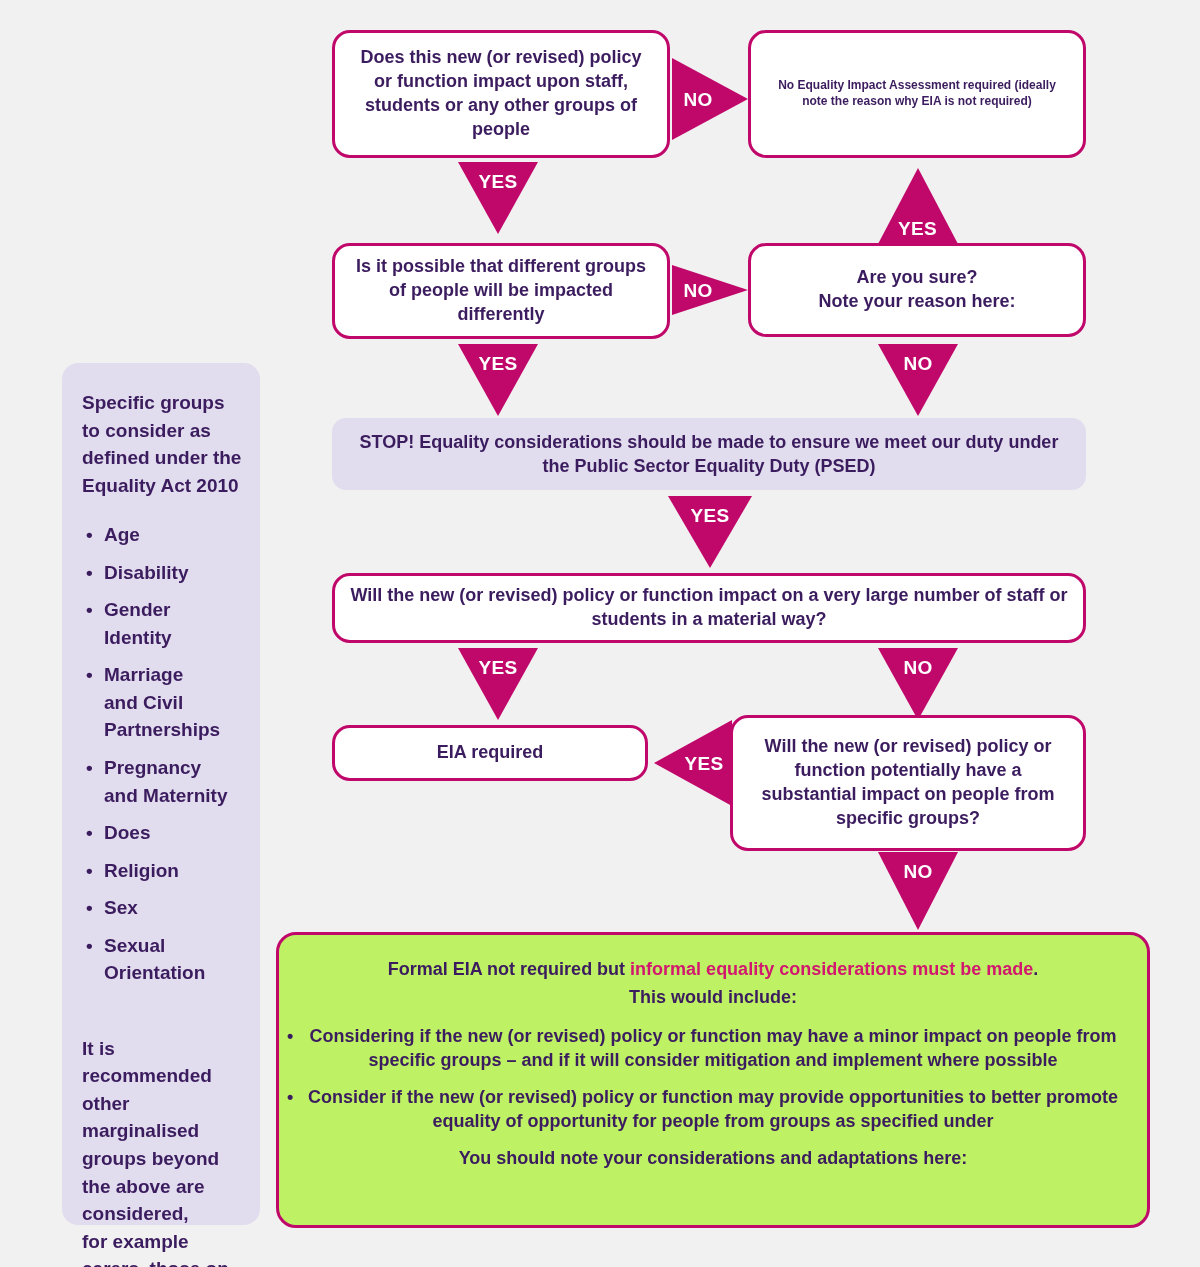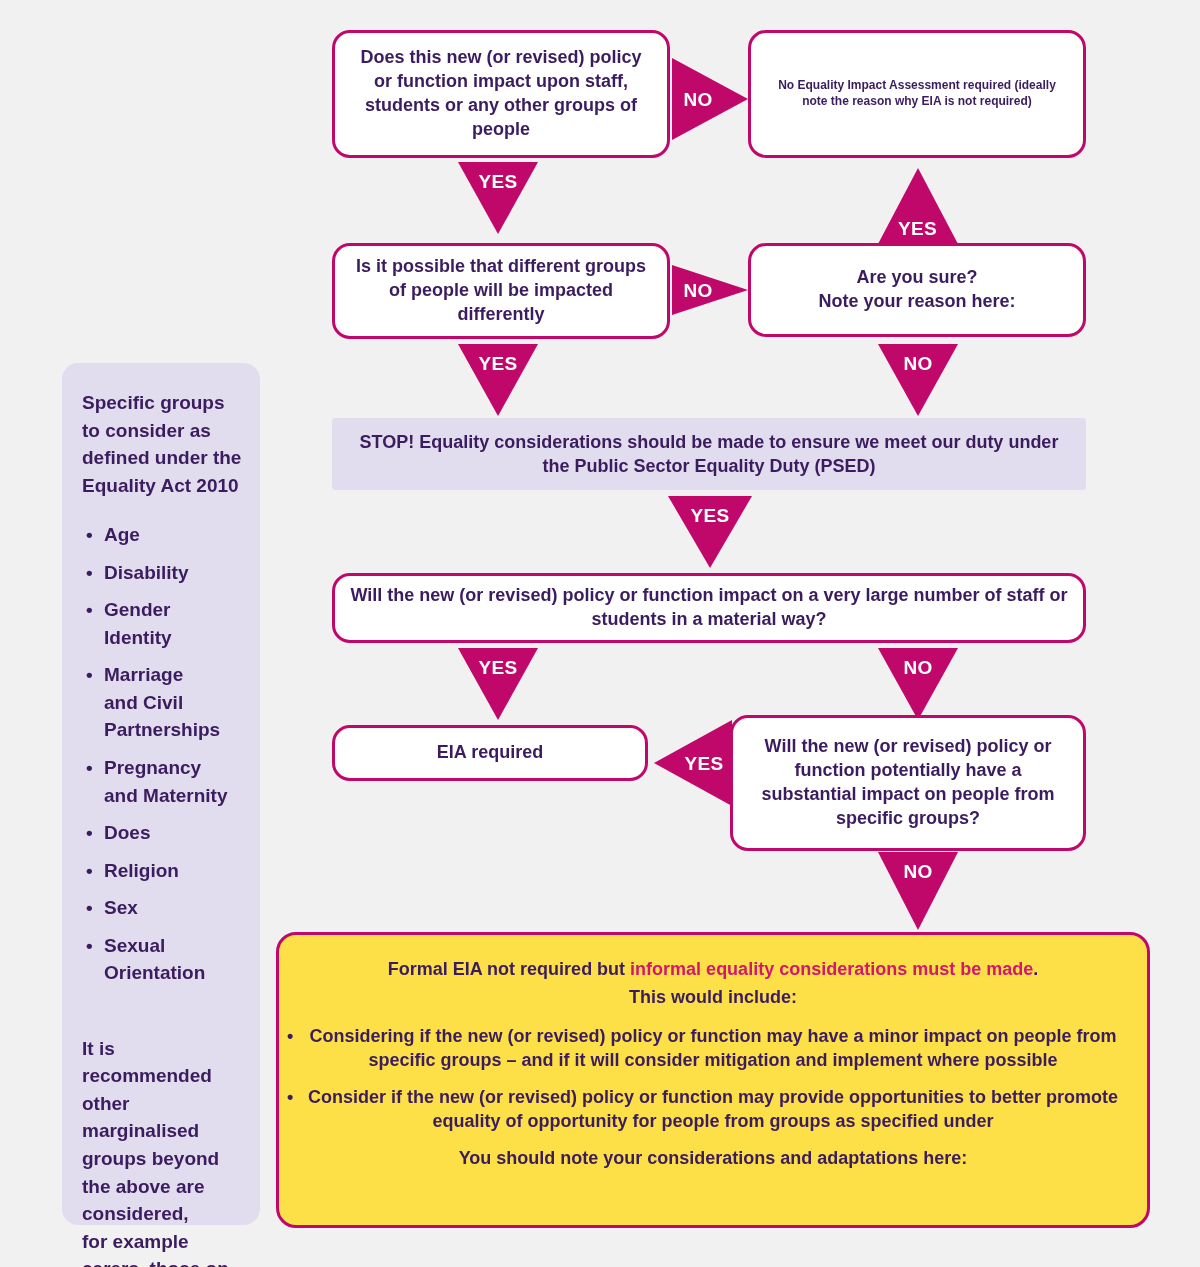--- a/index.html
+++ b/index.html
@@ -33,21 +33,21 @@
     font-weight: bold;
     line-height: 1.33;
     padding: 6px 14px;
   }
   .node .txt { display: block; width: 100%; }
 
   
   .banner {
     background: #E2DDEE;
     border: none;
-    border-radius: 3px;
+    border-radius: 14px;
     display: flex;
     align-items: center;
     justify-content: center;
     text-align: center;
     color: #3B1C5E;
     font-weight: bold;
     line-height: 1.35;
     padding: 8px 16px;
   }
 
@@ -113,21 +113,21 @@
   }
   .sidebar-note {
     margin-top: 48px;
     font-size: 19px;
     line-height: 1.45;
     white-space: pre-line;
   }
 
   
   .outcome {
-    background: #fde047;
+    background: #bef264;
     border: 3px solid #C0076A;
     border-radius: 20px;
     color: #3B1C5E;
     font-weight: bold;
     padding: 22px 24px 0 24px;
     text-align: center;
     font-size: 18px;
     line-height: 1.36;
   }
   .outcome .lead { margin: 0 0 4px 0; }

